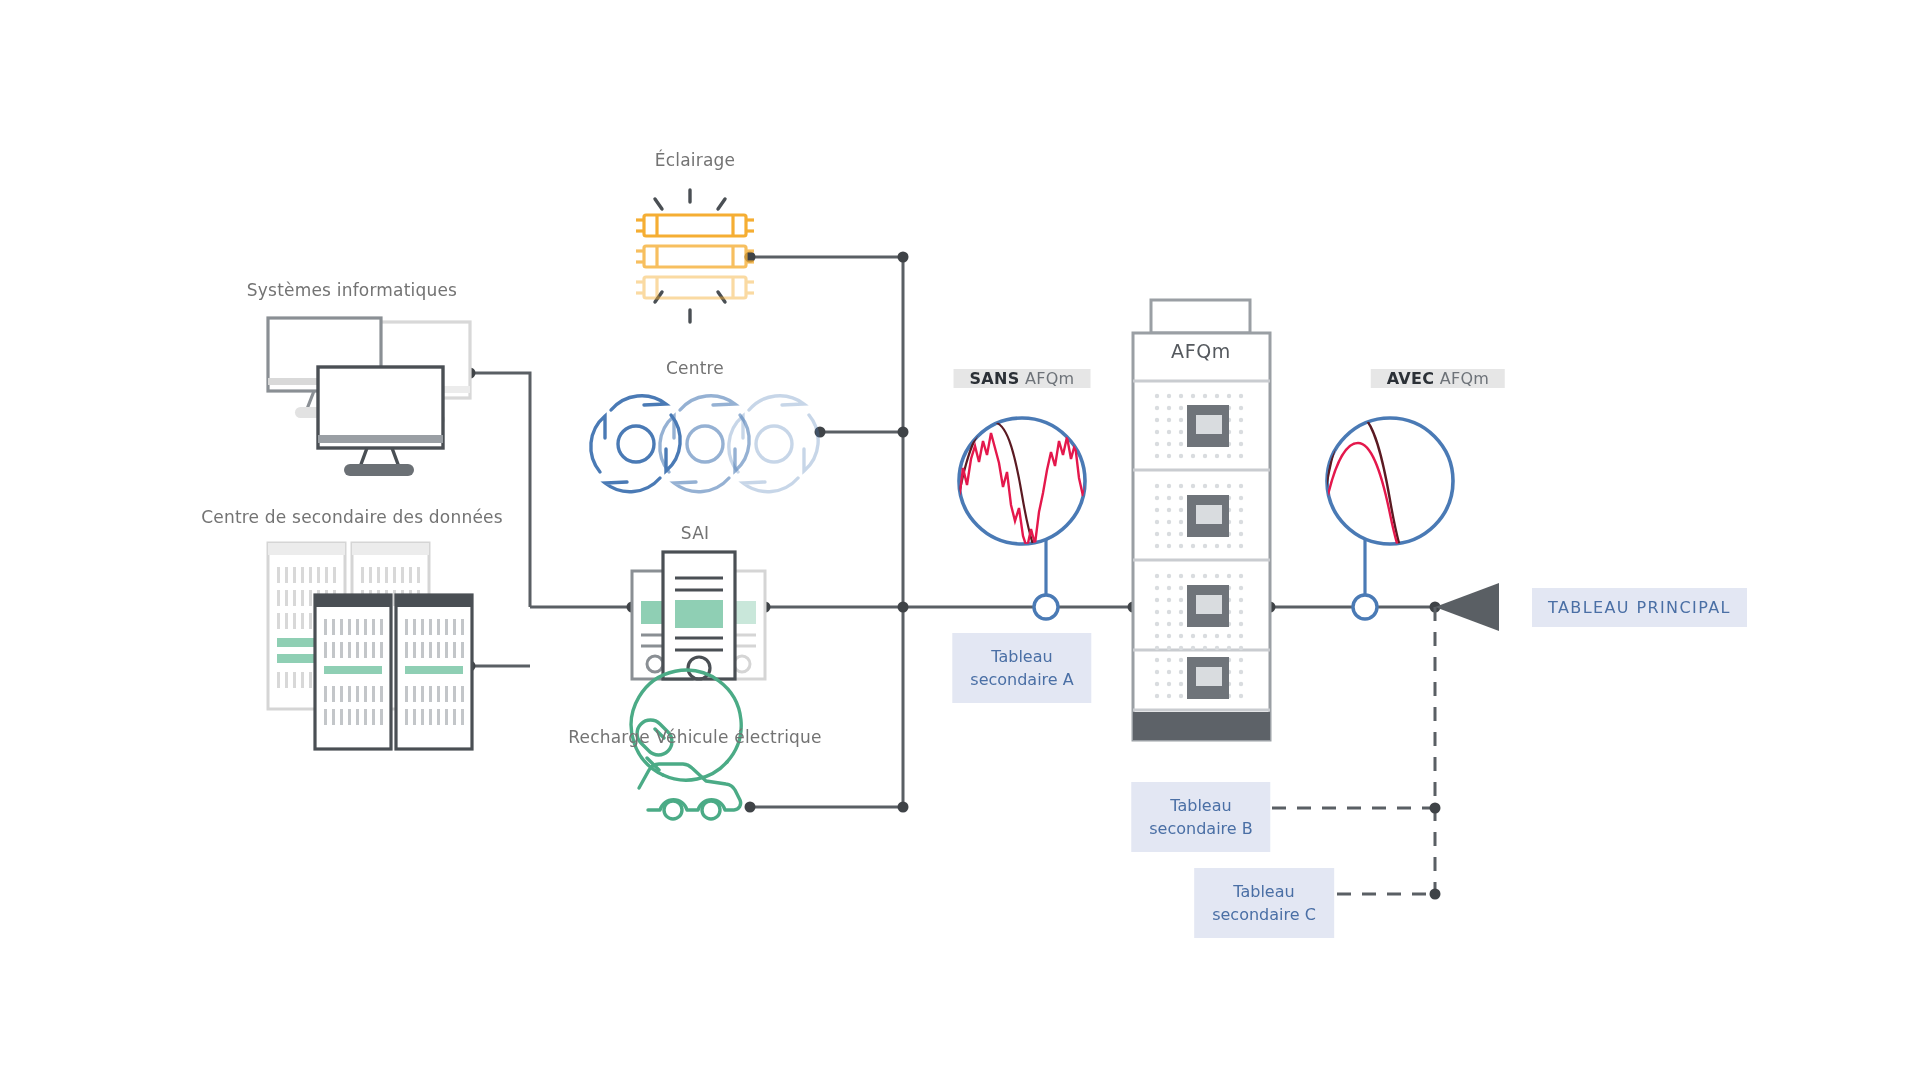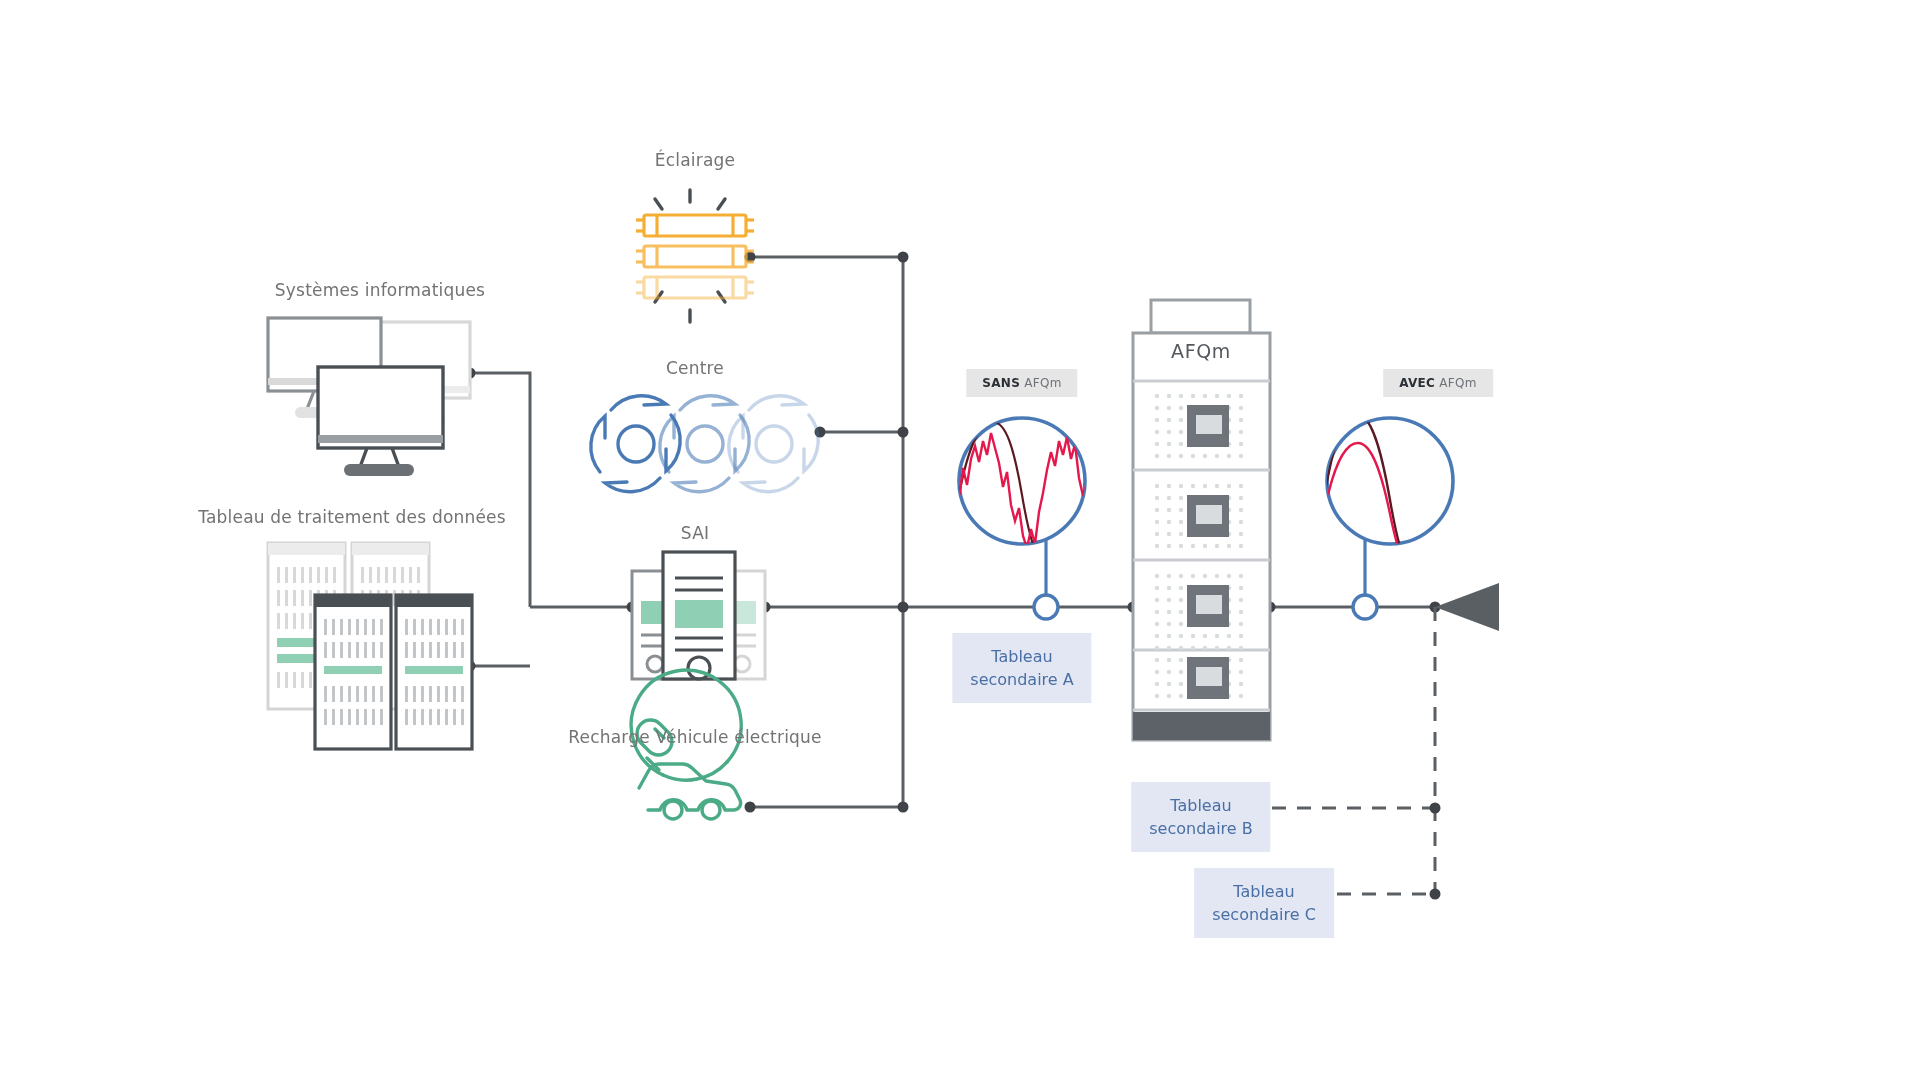--- a/index.html
+++ b/index.html
@@ -18,22 +18,22 @@
     letter-spacing:.2px;
     white-space:nowrap;
     font-family:"DejaVu Sans","Liberation Sans",sans-serif;
   }
   .lbl-center{transform:translateX(-50%);}
 
   .chip{
     position:absolute;
     background:#e6e6e6;
     color:#3c4147;
-    font-size:12px;
-    padding:7px 16px;
+    font-size:16px;
+    padding:0 16px;
     white-space:nowrap;
     transform:translateX(-50%);
     letter-spacing:.3px;
   }
   .chip b{font-weight:700;color:#2b3036;}
   .chip span.reg{font-weight:400;color:#6d7278;}
 
   .panel-lbl{
     position:absolute;
     background:#e3e7f3;
@@ -598,23 +598,23 @@
     <line x1="1365" y1="534" x2="1365" y2="594" stroke="#4a7ab5" stroke-width="3.2"></line>
     <circle cx="1365" cy="607" r="12" fill="#fff" stroke="#4a7ab5" stroke-width="3.4"></circle>
     <circle cx="1390" cy="481" r="63" fill="#fff" stroke="#4a7ab5" stroke-width="3.6"></circle>
     <g clip-path="url(#clipAvec)" fill="none" stroke-width="2.4">
       <path stroke="#5b1a22" d="M1324,500 C1333,440 1345,415 1358,415 C1371,415 1381,448 1390,500 C1399,552 1408,580 1421,580 C1434,580 1445,548 1454,492"></path>
       <path stroke="#e4184c" d="M1324,514 C1333,466 1345,443 1358,443 C1371,443 1381,470 1390,514 C1399,558 1408,580 1421,580 C1434,580 1445,552 1454,505"></path>
     </g>
   </g>
 </svg>
 
-<div class="lbl lbl-center" style="left:352px; top:280px;margin-left:28px;">Systèmes informatiques</div>
-
-<div class="lbl lbl-center" style="left:352px; top:507px;">Tableau de traitement des données</div>
+<div class="lbl lbl-center" style="left:352px; top:280px;">Systèmes informatiques</div>
+
+<div class="lbl lbl-center" style="left:352px; top:507px;">Centre de secondaire des données</div>
 
 <div class="lbl lbl-center" style="left:695px; top:150px;">Éclairage</div>
 
 <div class="lbl lbl-center" style="left:695px; top:358px;">Centre</div>
 
 <div class="lbl lbl-center" style="left:695px; top:523px;">SAI</div>
 
 <div class="lbl lbl-center" style="left:695px; top:727px;">Recharge Véhicule électrique</div>
 
 <div class="afqm-title" style="left:1201px; top:340px;">AFQm</div>
@@ -635,14 +635,15 @@
 <div class="panel-lbl" style="left:1201px; top:782px;">
   <div>Tableau</div>
   <div>secondaire B</div>
 </div>
 
 <div class="panel-lbl" style="left:1264px; top:868px;">
   <div>Tableau</div>
   <div>secondaire C</div>
 </div>
 
+<div class="main-lbl" style="left:1532px; top:588px;">TABLEAU PRINCIPAL</div>
 
 </div>
 
 </body></html>

